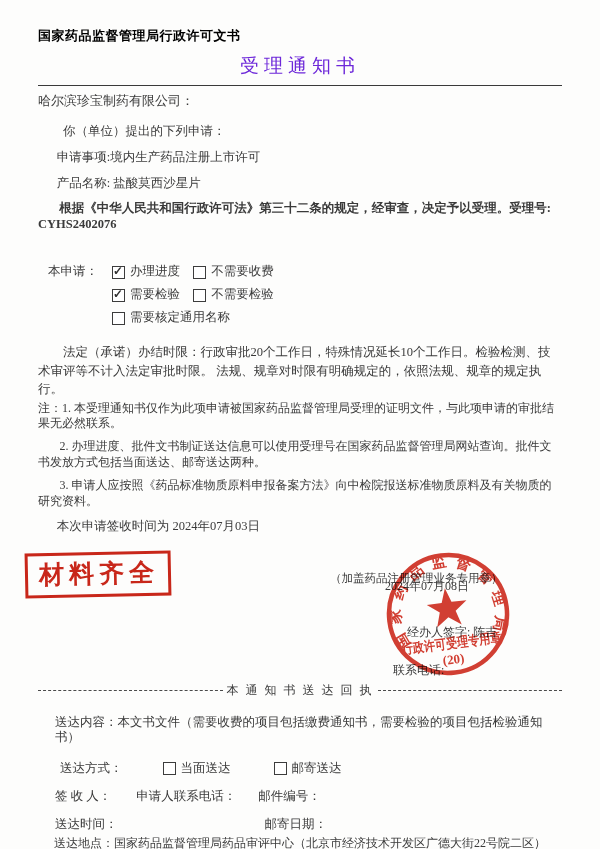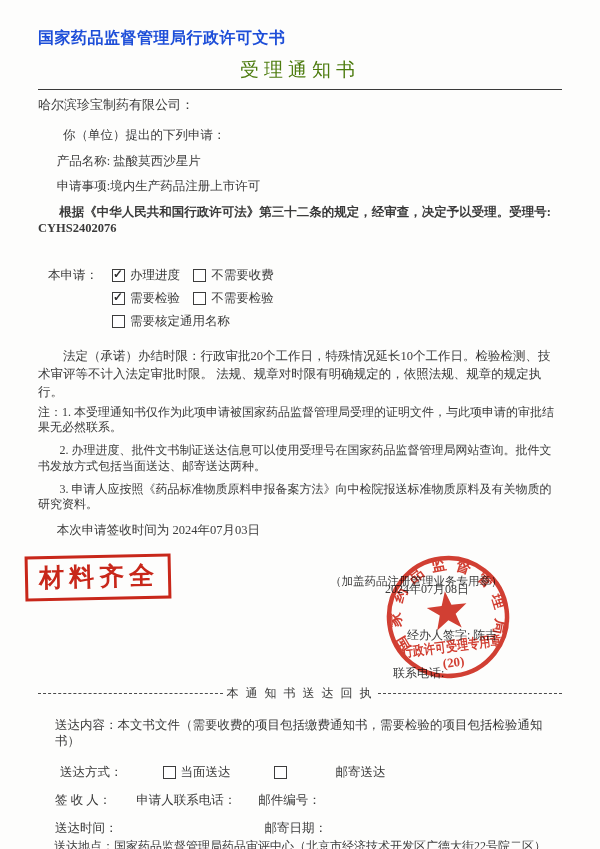--- a/index.html
+++ b/index.html
@@ -8,22 +8,22 @@
     width:600px; height:849px;
     box-sizing:border-box;
     padding:28px 38px 0 38px;
     background:#fdfdfc;
     overflow:hidden;
     font-family:"Liberation Serif","DejaVu Serif",serif;
     color:#3a3a3a;
     font-size:12.5px;
     line-height:1.25;
   }
-  .letterhead { font-size:16px; font-weight:bold; color:#1d4ed8; letter-spacing:.5px; }
-  .doc-title { margin-top:10px; text-align:center; font-size:19px; letter-spacing:5px; color:#4d7c0f; }
+  .letterhead { font-size:13px; font-weight:bold; color:#000000; letter-spacing:.5px; }
+  .doc-title { margin-top:10px; text-align:center; font-size:19px; letter-spacing:5px; color:#6d28d9; }
   .title-rule { margin-top:7px; border:none; border-top:1.6px solid #3a3a3a; }
   .addressee { margin-top:7px; font-size:13px; }
   p { margin:0; }
   .intro   { margin-top:15px; text-indent:2em; }
   .row-line{ margin-top:10px; text-indent:1.5em; }
   .decision{ margin-top:10px; text-indent:1.7em;font-weight:bold; }
 
   .apply { display:flex; margin-top:32px; }
   .apply-label { margin-left:10px; white-space:nowrap; }
   .apply-options { margin-left:14px; }
@@ -59,38 +59,38 @@
   .receipt-divider { display:flex; align-items:center; margin-top:0; color:#3a3a3a; }
   .receipt-divider .dash { flex:1; border-top:1.5px dashed #4a4a4a; }
   .receipt-divider .divider-label { padding:0 4px; font-size:12px; letter-spacing:2px; white-space:nowrap; }
 
   .receipt-row { display:flex; align-items:center; }
   .r-content { margin-top:17px; }
   .r-method  { margin-top:15px; }
   .r-signer  { margin-top:13px; }
   .r-time    { margin-top:12px;align-items:flex-end; }
   .ml17 { margin-left:17px; } .ml22 { margin-left:22px; }
-  .gap-m1 { margin-left:40px; } .gap-m2 { margin-left:43px;gap:44px; }
+  .gap-m1 { margin-left:40px; } .gap-m2 { margin-left:43px; }
   .gap-s1 { margin-left:25px; } .gap-s2 { margin-left:22px; }
   .gap-t1 { margin-left:147px; }
   .location { margin-top:3px; text-align:center; font-size:12px; }
 </style>
 </head>
 <body>
 
 <div class="page">
 
   <div class="letterhead">国家药品监督管理局行政许可文书</div>
   <div class="doc-title">受理通知书</div>
   <hr class="title-rule">
 
   <p class="addressee">哈尔滨珍宝制药有限公司：</p>
   <p class="intro">你（单位）提出的下列申请：</p>
+  <p class="row-line">申请事项:境内生产药品注册上市许可</p>
   <p class="row-line">产品名称: 盐酸莫西沙星片</p>
-  <p class="row-line">申请事项:境内生产药品注册上市许可</p>
   <p class="decision">根据《中华人民共和国行政许可法》第三十二条的规定，经审查，决定予以受理。受理号: CYHS2402076</p>
 
   <div class="apply">
     <span class="apply-label">本申请：</span>
     <div class="apply-options">
       <div class="apply-row">
         <span class="opt opt-fixed">
           <span class="cb checked"></span>
           <span>办理进度</span>
         </span>

